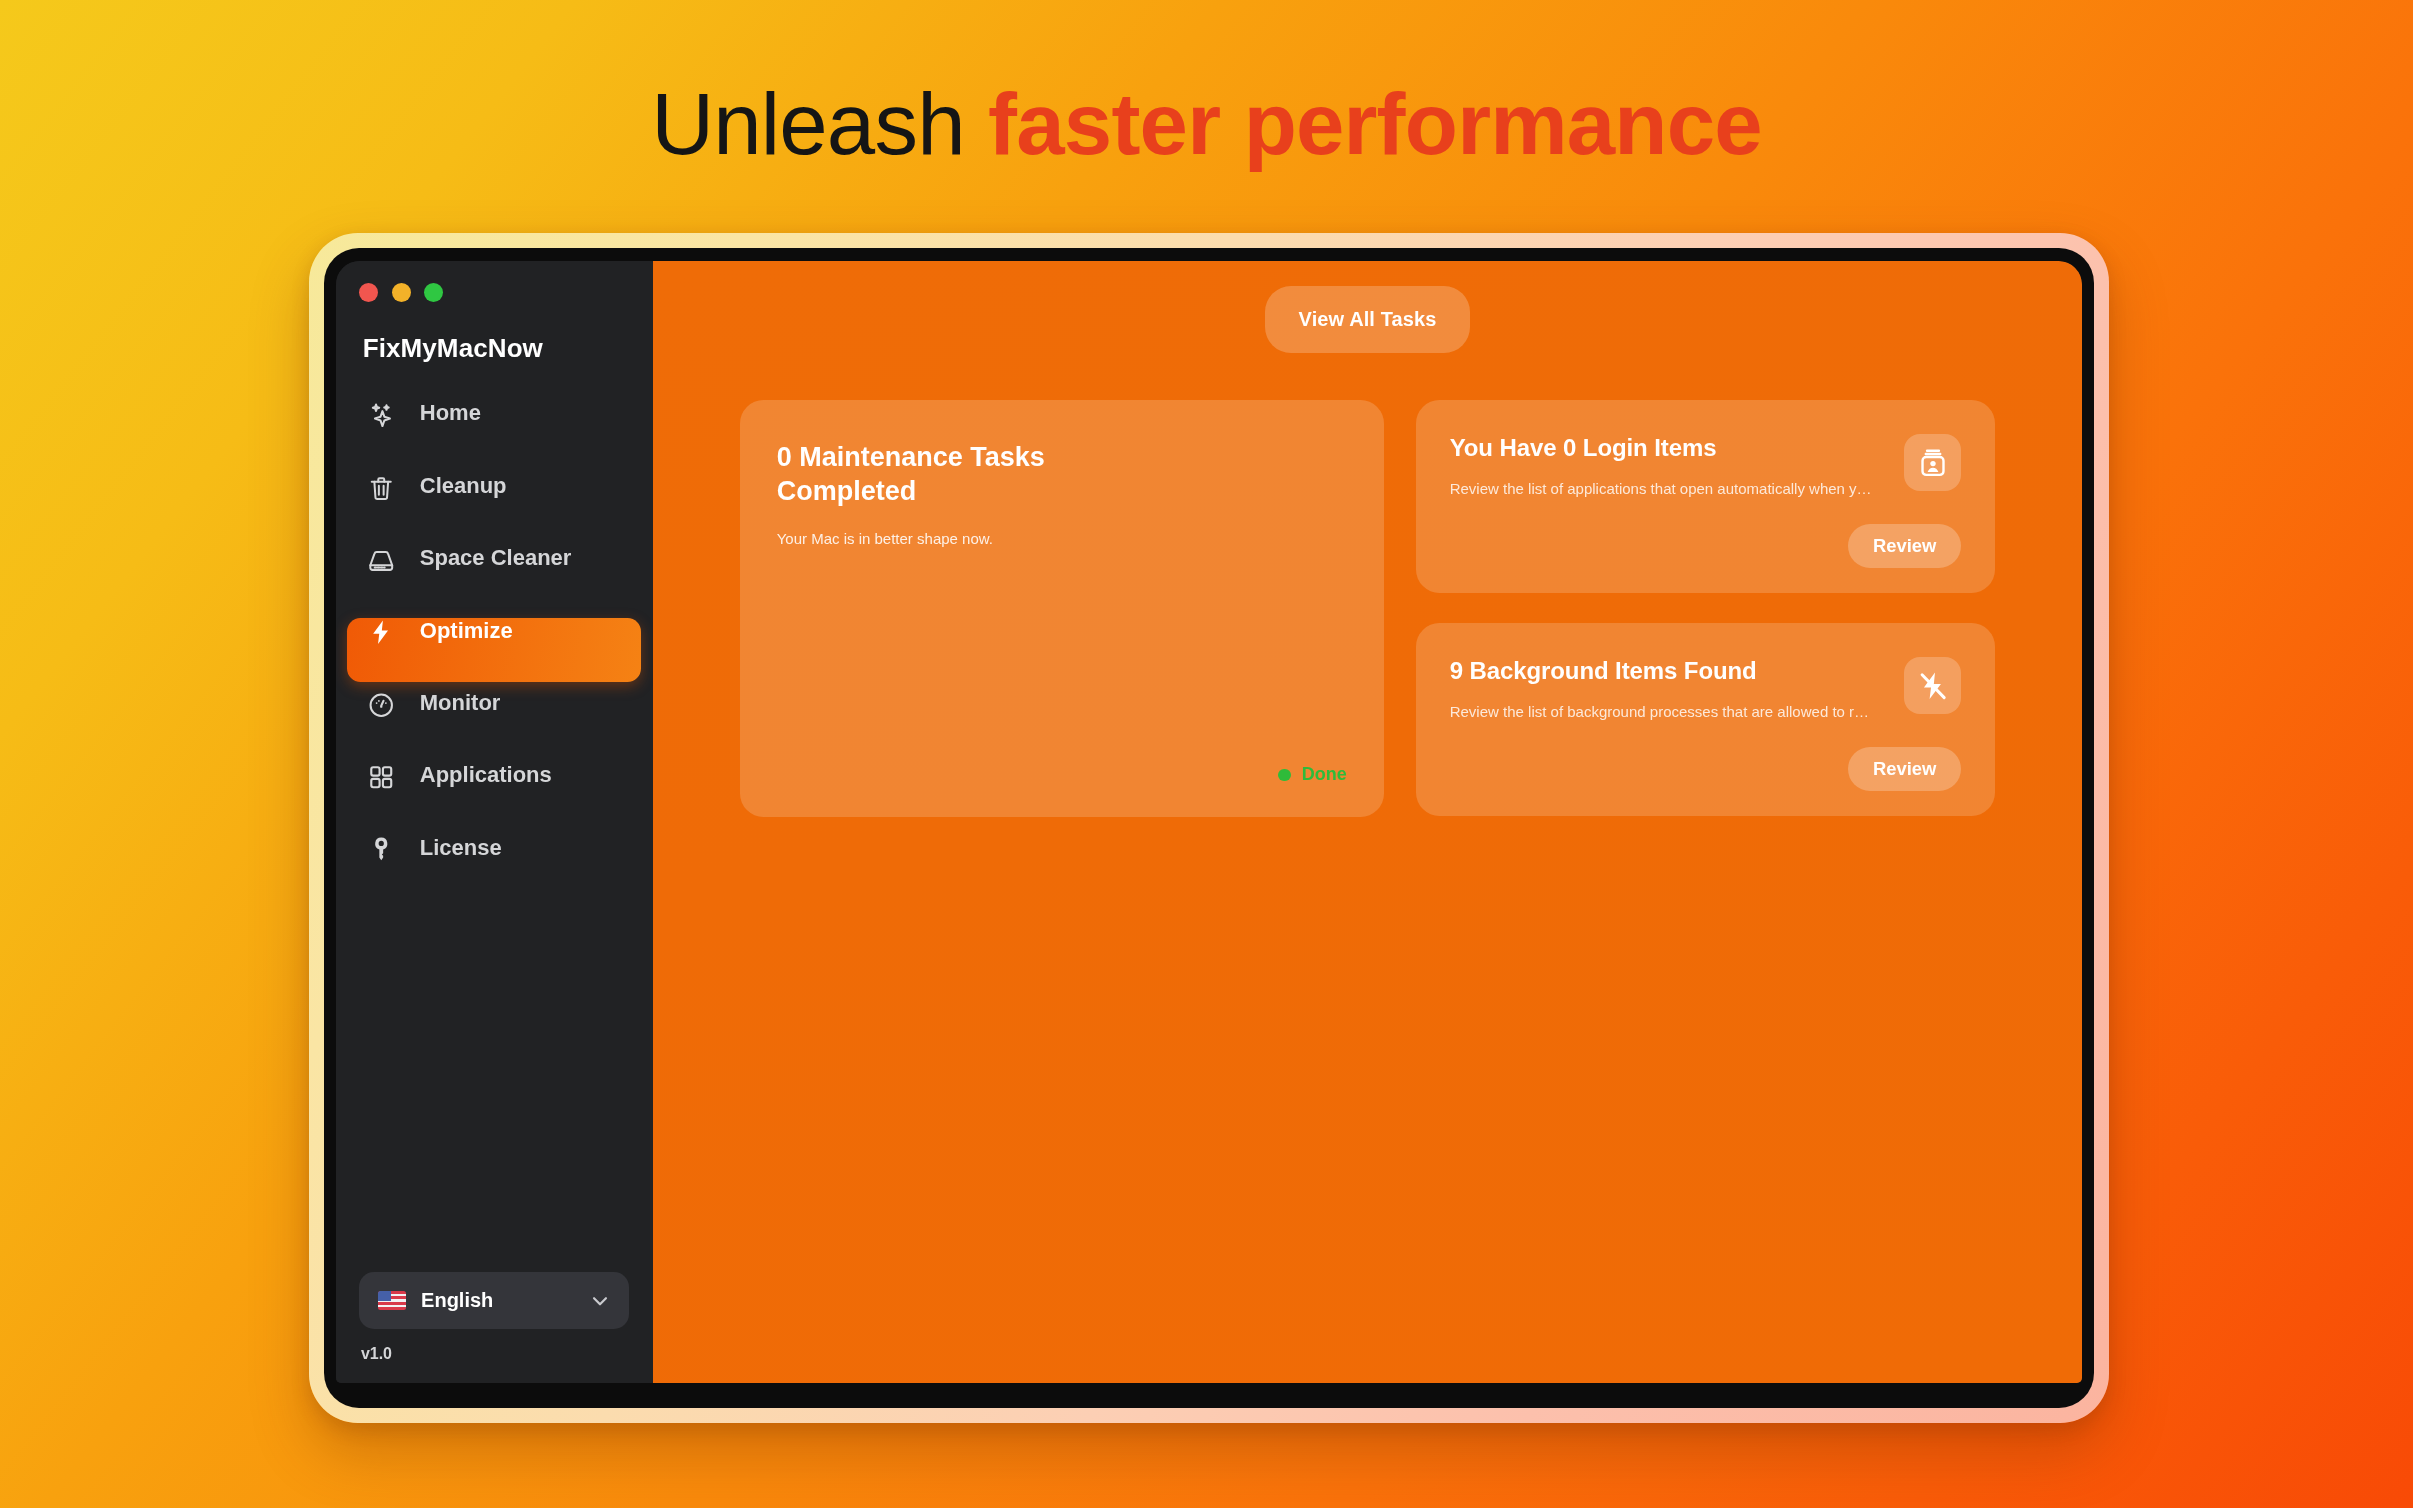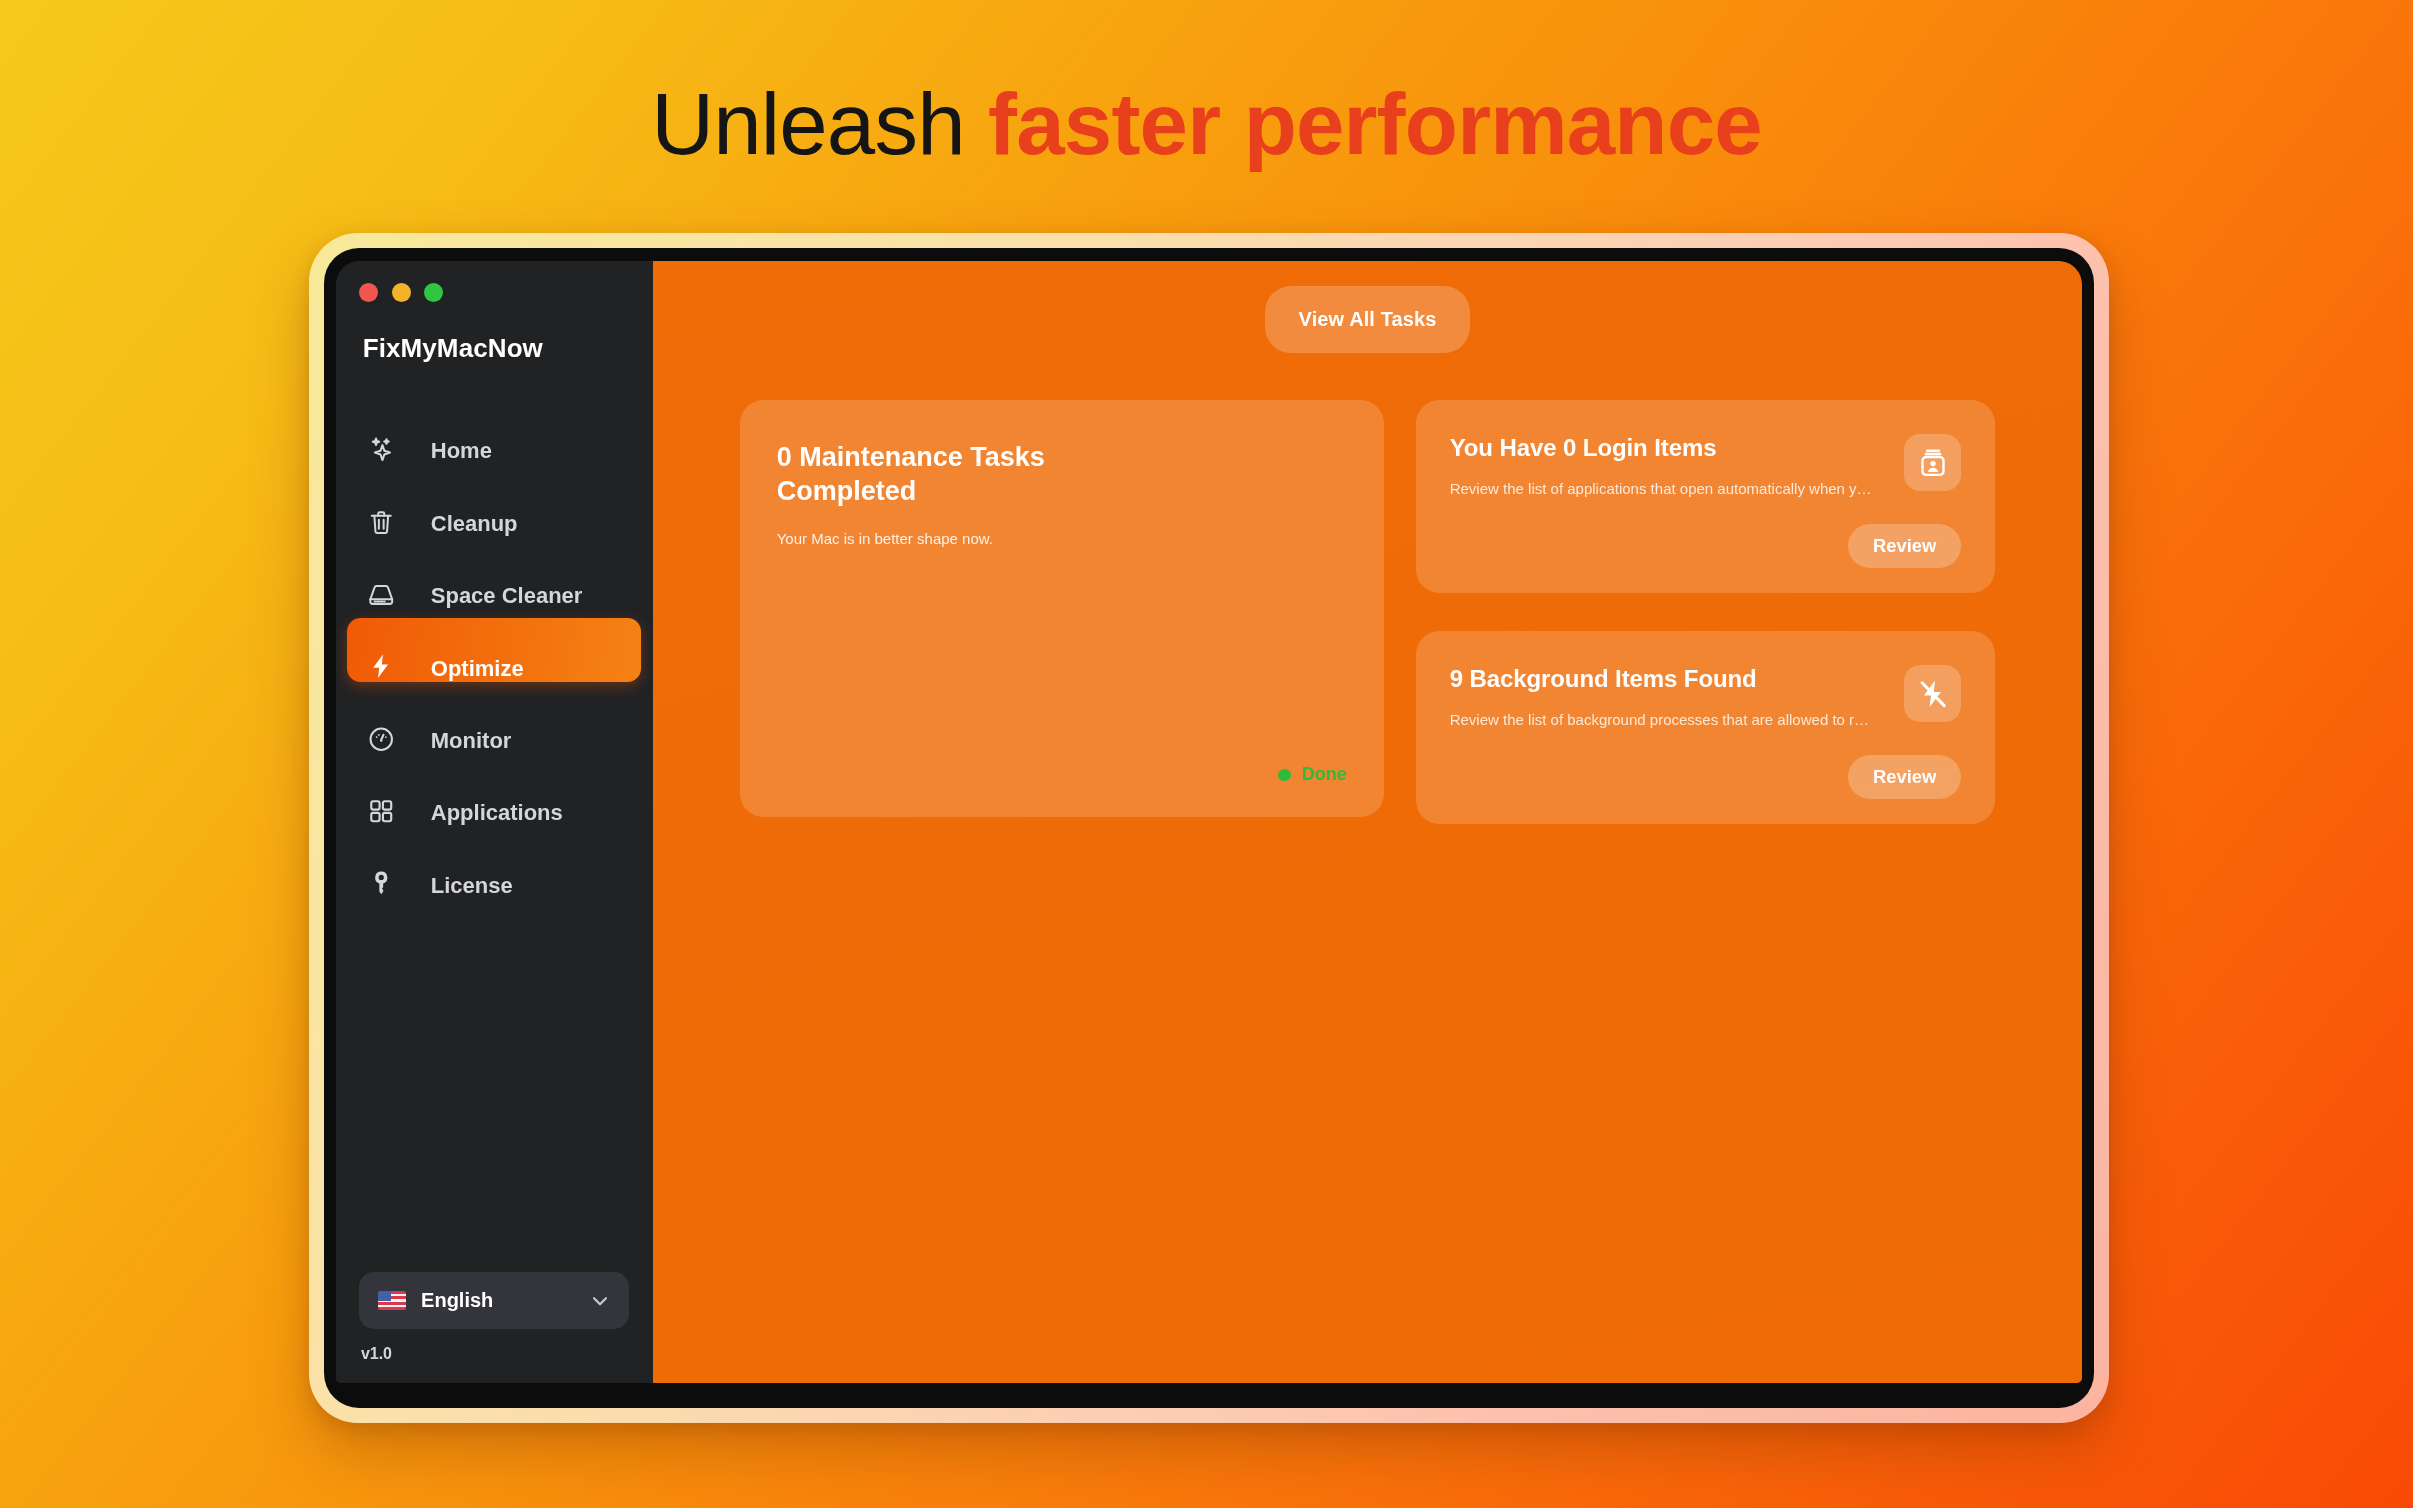--- a/index.html
+++ b/index.html
@@ -108,22 +108,22 @@
 
   .nav {
     margin-top: 36px;
     padding: 0 11.7px;
     display: flex;
     flex-direction: column;
   }
 
   .nav-item {
     display: flex;
-    align-items: flex-end;
-    gap: 35px;
+    align-items: flex-start;
+    gap: 24px;
     height: 64px;
     padding: 0 18.4px;
     border-radius: 13.4px;
     color: #d5d6d8;
     font-size: 22px;
     font-weight: 600;
     margin-bottom: 8.4px;
   }
   .nav-item .nav-ico {
     width: 30px;
@@ -232,21 +232,21 @@
   .cards-grid {
     margin-top: 47px;
     width: 100%;
     max-width: 1341px;
     display: flex;
     gap: 32px;
     align-items: flex-start;
   }
 
   .col-left { width: 644px; flex: none; }
-  .col-right { flex: 1; display: flex; flex-direction: column; gap: 38px; }
+  .col-right { flex: 1; display: flex; flex-direction: column; gap: 30px; }
 
   .card {
     background: rgba(255, 255, 255, 0.175);
     border-radius: 23.5px;
     position: relative;
   }
 
   .card-primary {
     height: 417px;
     padding: 40px 37px 32px 37px;

